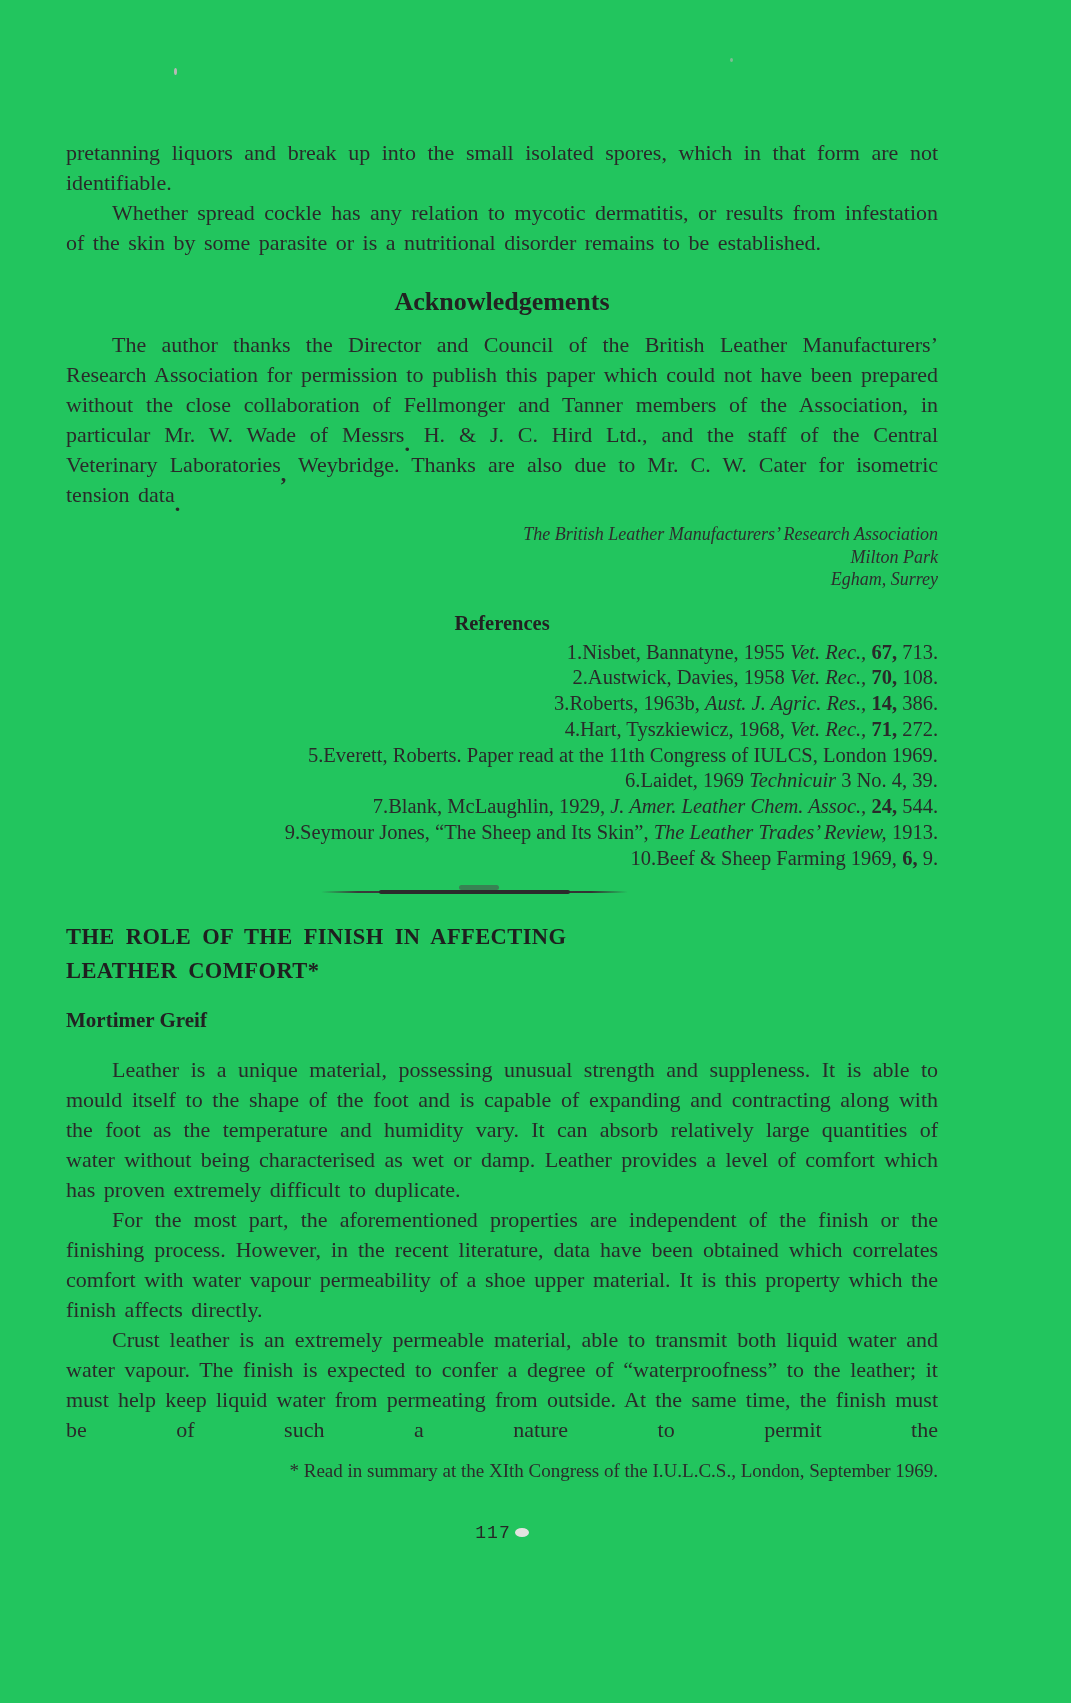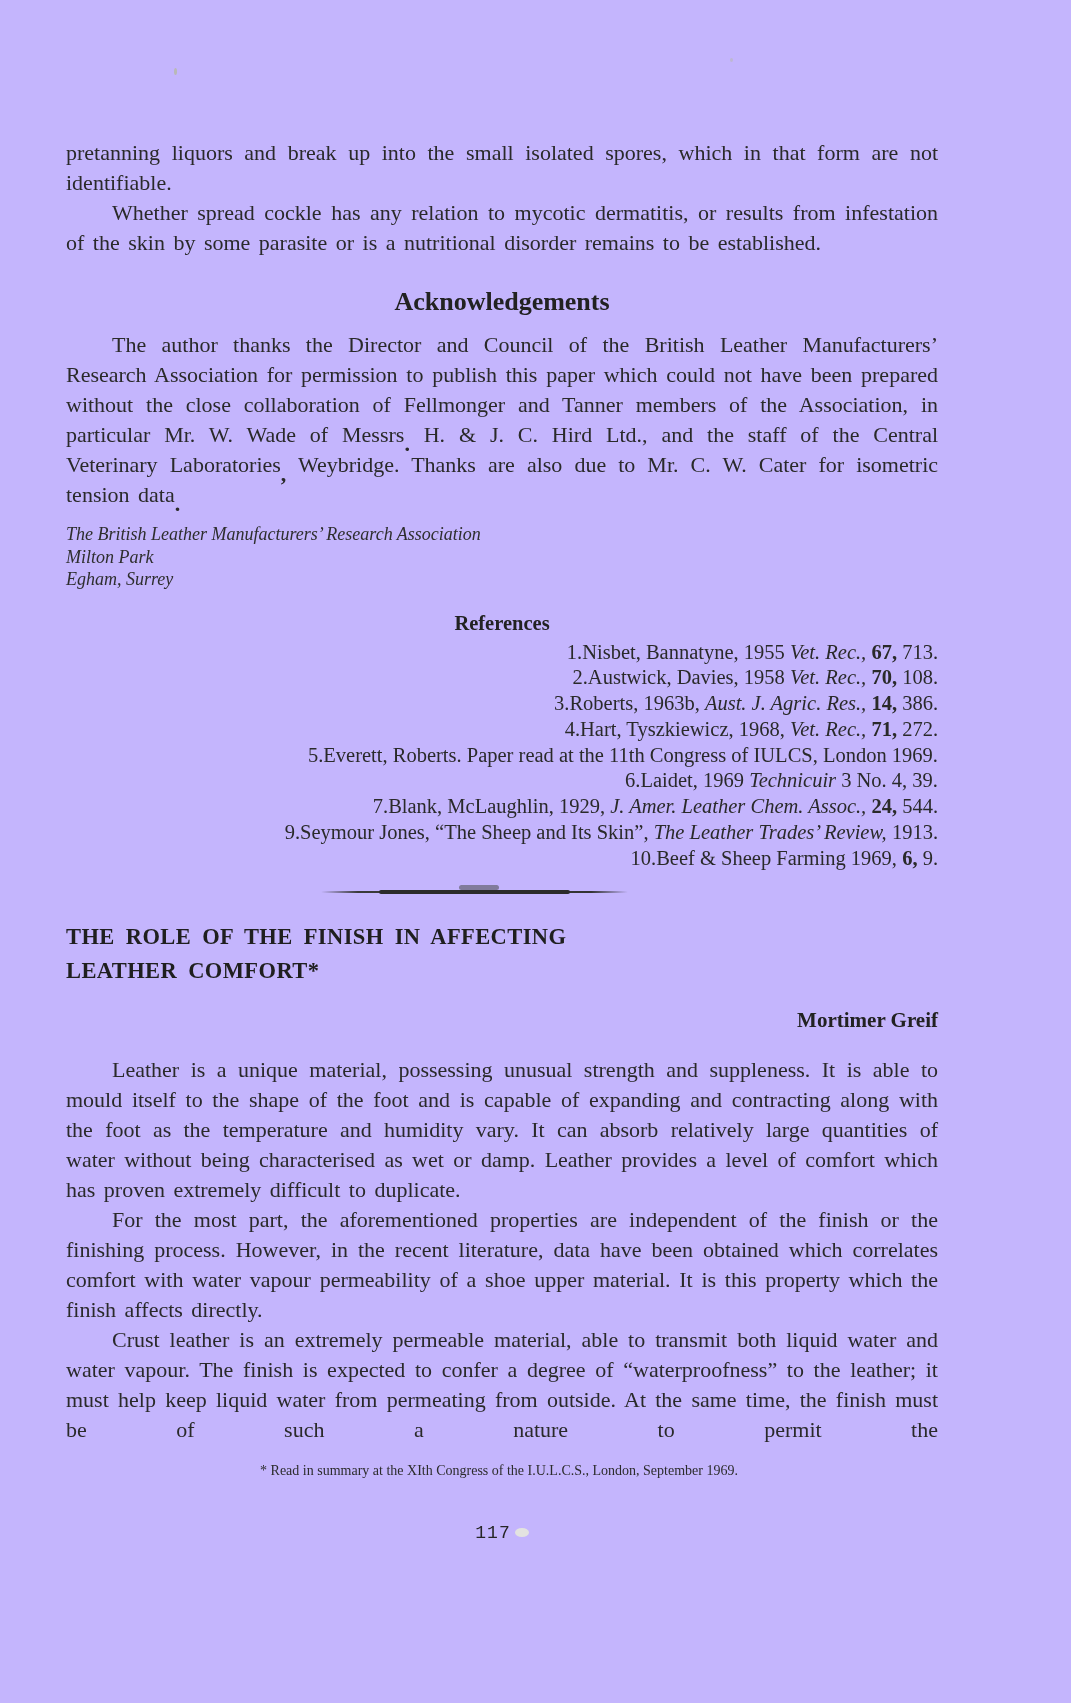--- a/index.html
+++ b/index.html
@@ -1,21 +1,21 @@
 <!DOCTYPE html>
 <html><head>
 <meta charset="utf-8">
 <style>
   html, body { margin: 0; padding: 0; background: #e8e8e6; }
   .page {
     position: relative;
     width: 1071px;
     height: 1703px;
     margin: 0 auto;
-    background: #c4b5fd;
+    background: #22c55e;
     overflow: hidden;
     font-family: "Liberation Serif", "DejaVu Serif", serif;
     color: #262626;
   }
   .content {
     position: absolute;
     top: 138px;
     left: 66px;
     width: 872px;
   }
@@ -48,20 +48,21 @@
     color: #222;
   }
   .refs-heading { margin: 18px 0 3px 0; font-size: 20.5px; }
   
   .address {
     margin-top: 13px;
     font-style: italic;
     font-size: 18px;
     line-height: 22.5px;
     color: #2e2e2e;
+    text-align: right;
   }
   
   .refs { margin-top: 3px; text-align: right; }
   .ref {
     font-size: 20.5px;
     line-height: 25.8px;
     white-space: nowrap;
     color: #2a2a2a;
   }
   .ref-num { display: inline-block; min-width: 30px; }
@@ -102,32 +103,32 @@
     text-align: left;
     font-size: 22.5px;
     line-height: 34px;
     font-weight: bold;
     word-spacing: 5px;
     letter-spacing: 0.4px;
     color: #1f1f1f;
   }
   .author {
     margin: 20px 0 0 0;
-    text-align: right;
+    text-align: left;
     font-size: 21px;
     font-weight: bold;
     color: #222;
   }
   .first-body { margin-top: 22px; }
   
   .footnote {
     margin: 14px 0 16px -6px;
-    font-size: 14px;
+    font-size: 19px;
     line-height: 24px;
-    text-align: center;
+    text-align: right;
     color: #2c2c2c;
   }
   
   .pageno-row {
     margin-top: 40px;
     text-align: center;
     font-size: 18px;
     letter-spacing: 1px;
     color: #262626;
     font-family: Liberation Mono, monospace;

